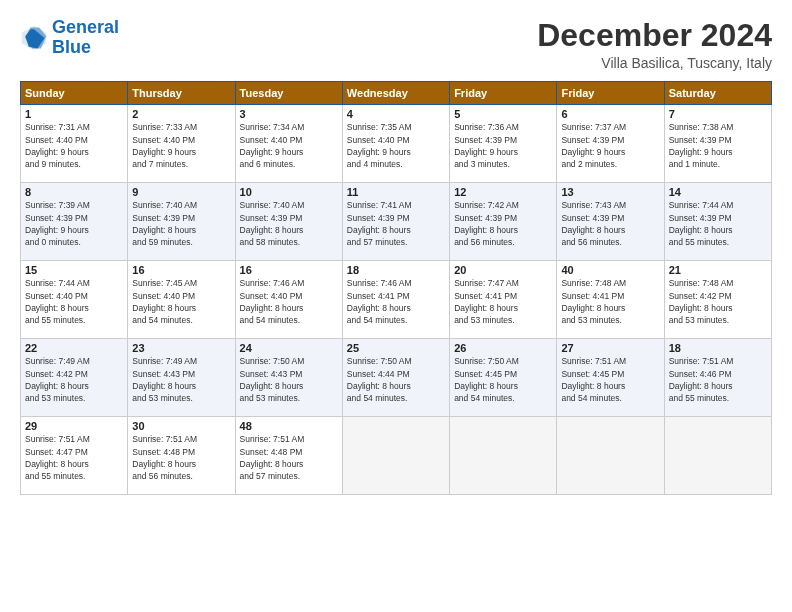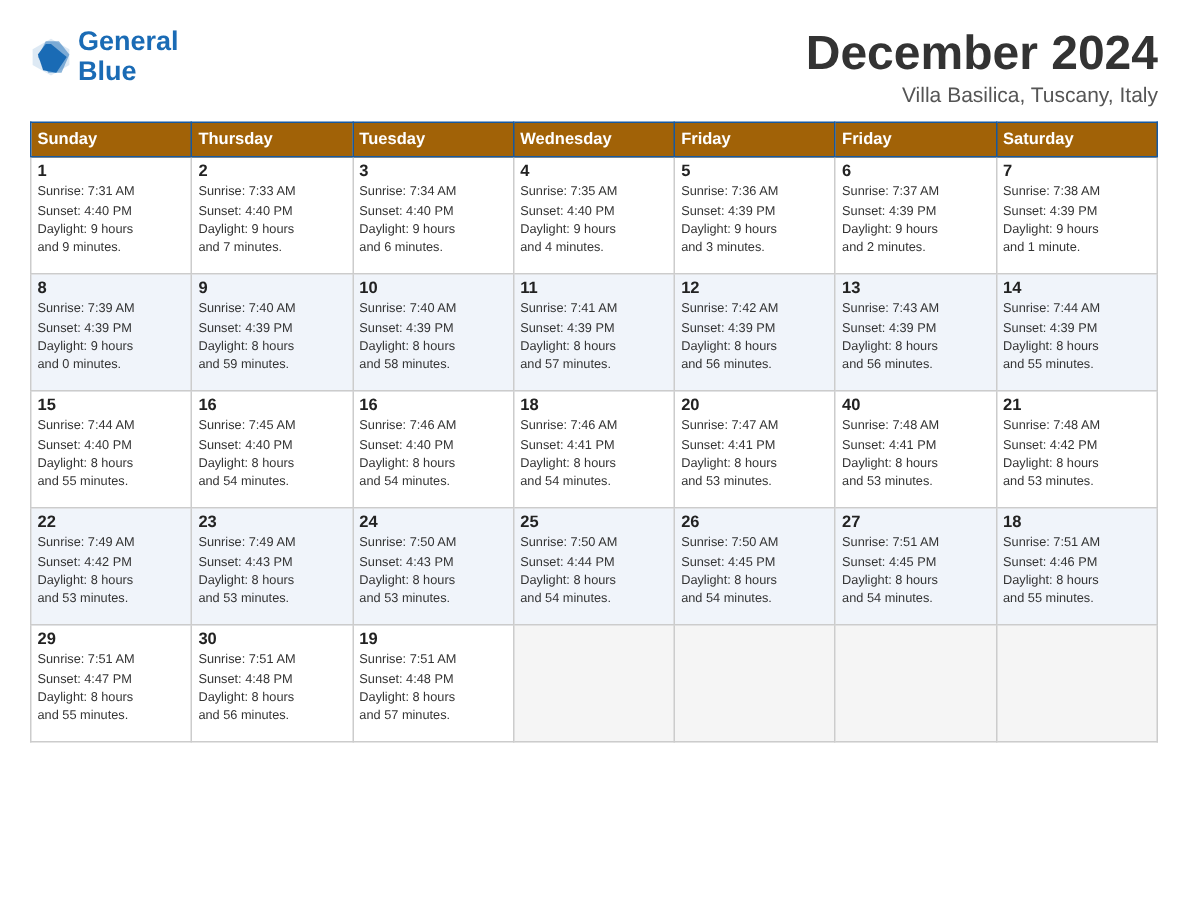--- a/index.html
+++ b/index.html
@@ -251,21 +251,21 @@
         <tr>
           <td>
             <span class="day-num">29</span>
             <div class="day-info">Sunrise: 7:51 AM<br>Sunset: 4:47 PM<br>Daylight: 8 hours<br>and 55 minutes.</div>
           </td>
           <td>
             <span class="day-num">30</span>
             <div class="day-info">Sunrise: 7:51 AM<br>Sunset: 4:48 PM<br>Daylight: 8 hours<br>and 56 minutes.</div>
           </td>
           <td>
-            <span class="day-num">19</span>
+            <span class="day-num">48</span>
             <div class="day-info">Sunrise: 7:51 AM<br>Sunset: 4:48 PM<br>Daylight: 8 hours<br>and 57 minutes.</div>
           </td>
           <td class="empty"></td>
           <td class="empty"></td>
           <td class="empty"></td>
           <td class="empty"></td>
         </tr>
       </tbody>
   </table>
 </div>

